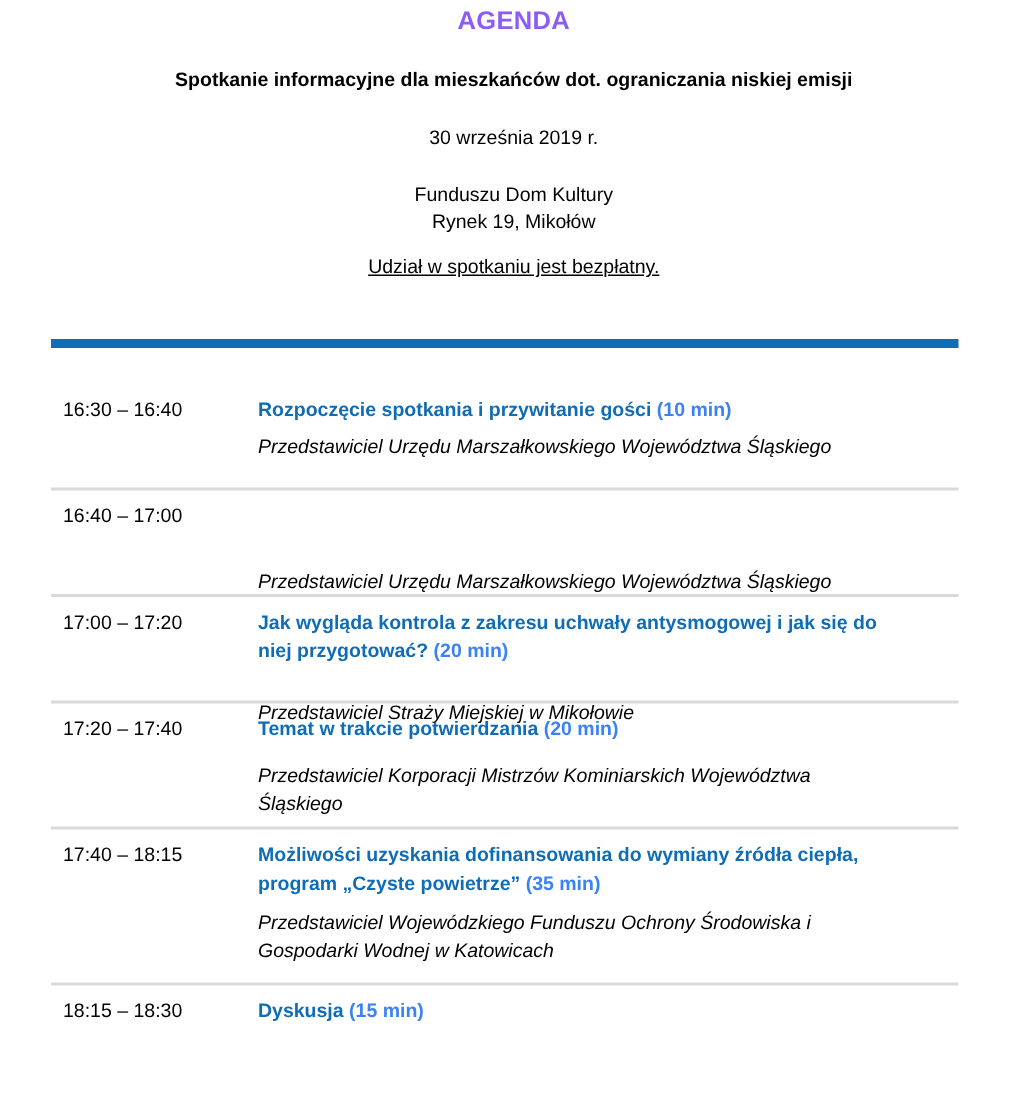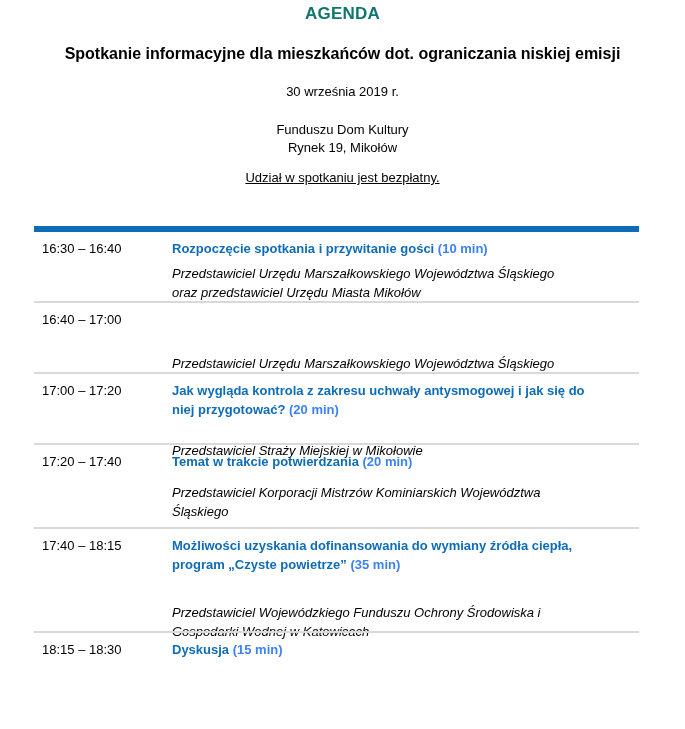--- a/index.html
+++ b/index.html
@@ -21,29 +21,29 @@
       top: 0;
       width: 685px;
       text-align: center;
     }
     .title {
       position: absolute;
       left: 0; width: 685px;
       top: 4px;
       font-size: 17px;
       font-weight: bold;
-      color: #0f766e;
+      color: #8b5cf6;
       text-align: center;
       letter-spacing: 0.2px;
     }
     .subtitle {
       position: absolute;
       left: 0; width: 685px;
       top: 45px;
-      font-size: 16px;
+      font-size: 13px;
       font-weight: bold;
       text-align: center;
     }
     .date {
       position: absolute;
       left: 0; width: 685px;
       top: 84px;
       font-size: 13px;
       text-align: center;
     }
@@ -70,20 +70,21 @@
       left: 34px;
       top: 226px;
       width: 605px;
       height: 6px;
       background: #0f6cb6;
     }
     .row {
       position: absolute;
       left: 34px;
       width: 605px;
+      margin-top: 24px;
     }
     .row .sep {
       position: absolute;
       left: 0;
       bottom: 0;
       width: 605px;
       height: 2px;
       background: #d9d9d9;
     }
     .time {
@@ -129,21 +130,20 @@
   <div class="free"><span>Udział w spotkaniu jest bezpłatny.</span></div>
 </div>
 
 <div class="top-bar"></div>
 
 <div class="row" style="top:239px;height:64px;">
   <div class="time">16:30 – 16:40</div>
   <div class="topic"><span>Rozpoczęcie spotkania i przywitanie gości</span> <span class="dur">(10 min)</span></div>
   <div class="speaker" style="top:25px;">
     <div>Przedstawiciel Urzędu Marszałkowskiego Województwa Śląskiego</div>
-    <div>oraz przedstawiciel Urzędu Miasta Mikołów</div>
   </div>
   <div class="sep"></div>
 </div>
 
 <div class="row" style="top:310px;height:64px;">
   <div class="time">16:40 – 17:00</div>
   <div class="speaker" style="top:44px;">
     <div>Przedstawiciel Urzędu Marszałkowskiego Województwa Śląskiego</div>
   </div>
   <div class="sep"></div>
@@ -164,21 +164,21 @@
   <div class="speaker" style="top:31px;">
     <div>Przedstawiciel Korporacji Mistrzów Kominiarskich Województwa</div>
     <div>Śląskiego</div>
   </div>
   <div class="sep"></div>
 </div>
 
 <div class="row" style="top:536px;height:97px;">
   <div class="time">17:40 – 18:15</div>
   <div class="topic" style="width:430px;"><span>Możliwości uzyskania dofinansowania do wymiany źródła ciepła, program „Czyste powietrze”</span> <span class="dur">(35 min)</span></div>
-  <div class="speaker" style="top:67px;">
+  <div class="speaker" style="top:45px;">
     <div>Przedstawiciel Wojewódzkiego Funduszu Ochrony Środowiska i</div>
     <div>Gospodarki Wodnej w Katowicach</div>
   </div>
   <div class="sep"></div>
 </div>
 
 <div class="row" style="top:640px;height:30px;">
   <div class="time">18:15 – 18:30</div>
   <div class="topic"><span>Dyskusja</span> <span class="dur">(15 min)</span></div>
 </div>

